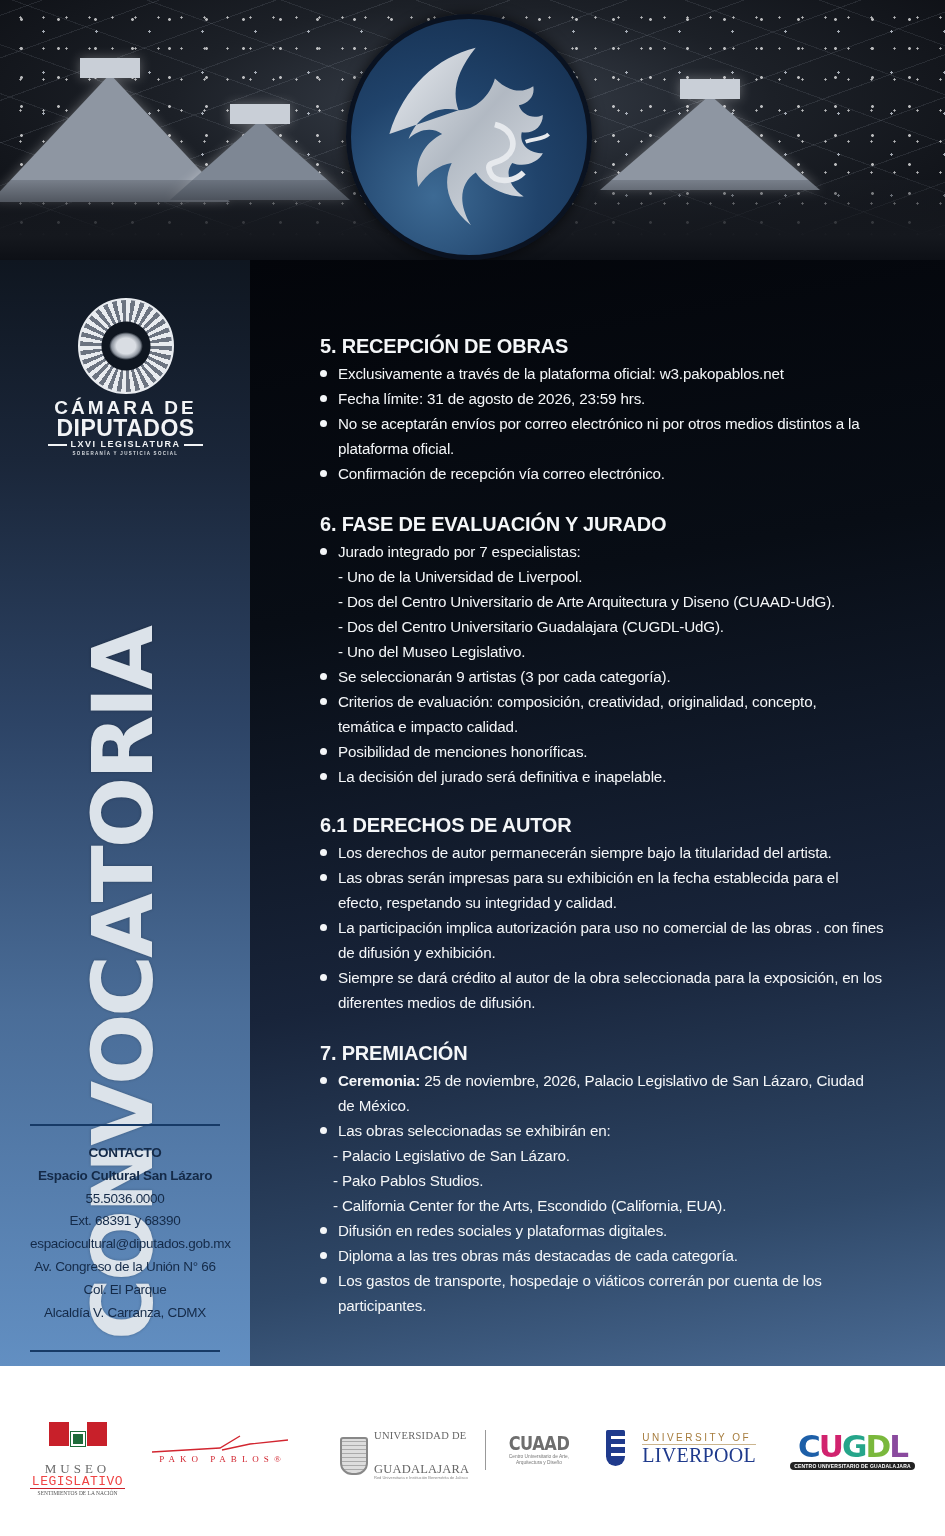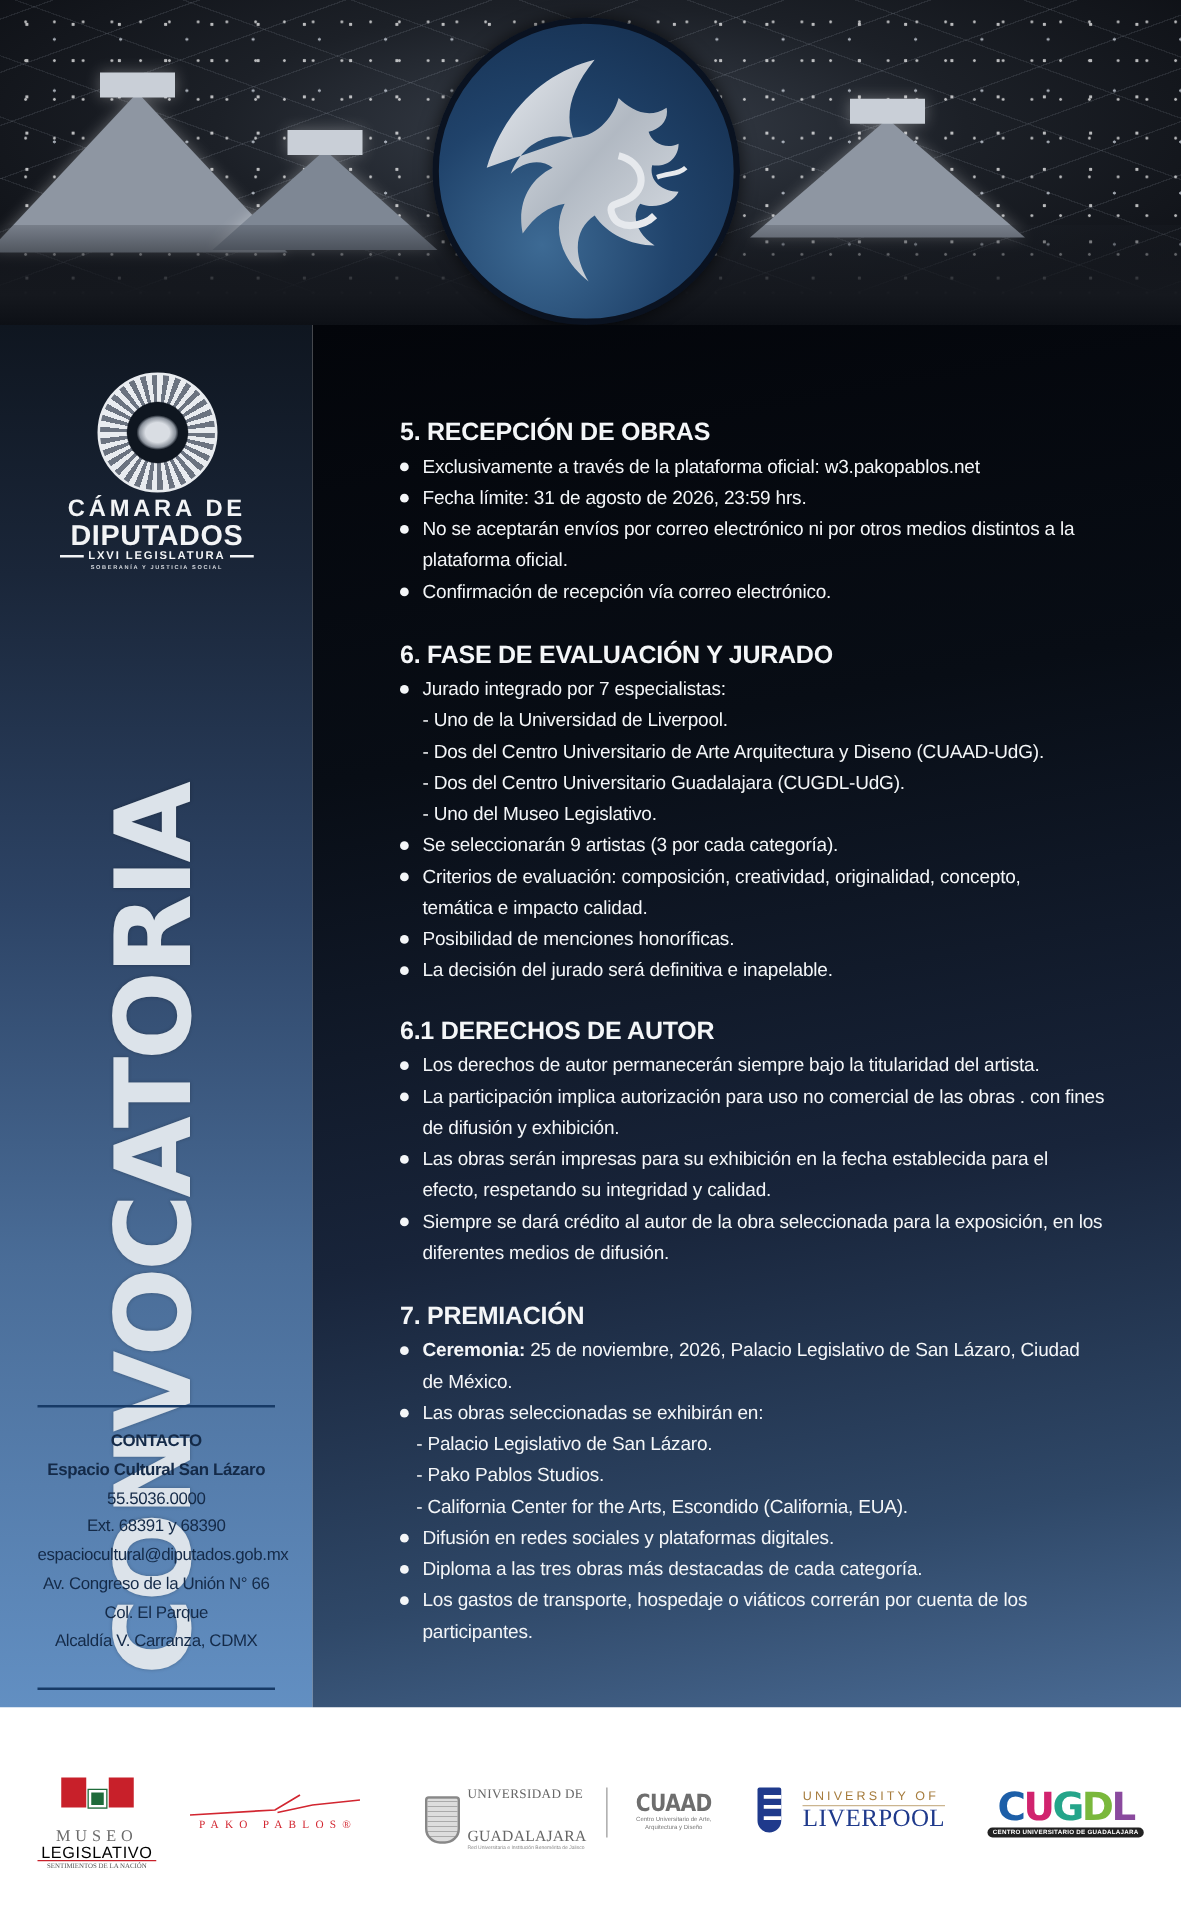--- a/index.html
+++ b/index.html
@@ -111,21 +111,21 @@
   .s6 { margin-bottom: 22px; }
 
   
   .footer { position: absolute; left: 0; top: 1366px; width: 945px; height: 170px; background: #ffffff; }
   .logo { position: absolute; }
   .museo { left: 30px; top: 56px; width: 95px; text-align: center; }
   .museo .icon { display: flex; justify-content: center; gap: 2px; height: 24px; align-items: flex-end; }
   .museo .icon .r { width: 20px; height: 24px; background: #c8202a; }
   .museo .icon .g { width: 14px; height: 14px; background: #1e6b3a; border: 2px solid #fff; outline: 1px solid #1e6b3a; }
   .museo .t1 { font-family: "Liberation Serif", serif; color: #6b6b6b; font-size: 13px; letter-spacing: 4px; line-height: 13px; margin-top: 16px; }
-  .museo .t2 { font-family: Liberation Sans, sans-serif; color: #000000; font-size: 13px; letter-spacing: 0.5px; line-height: 13px; }
+  .museo .t2 { font-family: Liberation Mono, monospace; color: #ef4444; font-size: 13px; letter-spacing: 0.5px; line-height: 13px; }
   .museo .t3 { font-family: "Liberation Serif", serif; color: #555; font-size: 5.5px; line-height: 8px; border-top: 1px solid #c8202a; }
 
   .pako { left: 150px; top: 66px; width: 145px; text-align: center; }
   .pako svg { width: 140px; height: 22px; display: block; }
   .pako .t { color: #d22630; font-family: "Liberation Serif", serif; font-size: 9px; letter-spacing: 5px; line-height: 10px; }
 
   .udg { left: 340px; top: 64px; width: 135px; display: flex; gap: 6px; align-items: center; }
   .udg .crest { width: 28px; height: 38px; border: 2px solid #888; border-radius: 3px 3px 12px 12px; background: repeating-linear-gradient(0deg, #ddd 0 3px, #aaa 3px 4px); }
   .udg .t1 { font-family: "Liberation Serif", serif; color: #666; font-size: 10.5px; line-height: 11px; letter-spacing: 0.3px; }
   .udg .t2 { font-family: "Liberation Serif", serif; color: #666; font-size: 12.5px; line-height: 12px; letter-spacing: 0.2px; margin-top: 22px; }
@@ -227,22 +227,22 @@
       <div class="item sub">- Uno del Museo Legislativo.</div>
       <div class="item"><span class="bullet"></span><span>Se seleccionarán 9 artistas (3 por cada categoría).</span></div>
       <div class="item" style="width:555px"><span class="bullet"></span><span>Criterios de evaluación: composición, creatividad, originalidad, concepto, temática e impacto calidad.</span></div>
       <div class="item"><span class="bullet"></span><span>Posibilidad de menciones honoríficas.</span></div>
       <div class="item"><span class="bullet"></span><span>La decisión del jurado será definitiva e inapelable.</span></div>
     </section>
 
     <section class="section">
       <h2 class="sec-title">6.1 DERECHOS DE AUTOR</h2>
       <div class="item" style="white-space:nowrap"><span class="bullet"></span><span>Los derechos de autor permanecerán siempre bajo la titularidad del artista.</span></div>
+      <div class="item" style="width:565px"><span class="bullet"></span><span>Las obras serán impresas para su exhibición en la fecha establecida para el efecto, respetando su integridad y calidad.</span></div>
       <div class="item" style="width:565px"><span class="bullet"></span><span>La participación implica autorización para uso no comercial de las obras . con fines de difusión y exhibición.</span></div>
-      <div class="item" style="width:565px"><span class="bullet"></span><span>Las obras serán impresas para su exhibición en la fecha establecida para el efecto, respetando su integridad y calidad.</span></div>
       <div class="item" style="width:580px"><span class="bullet"></span><span>Siempre se dará crédito al autor de la obra seleccionada para la exposición, en los diferentes medios de difusión.</span></div>
     </section>
 
     <section class="section">
       <h2 class="sec-title">7. PREMIACIÓN</h2>
       <div class="item" style="width:560px"><span class="bullet"></span><strong>Ceremonia:</strong><span> 25 de noviembre, 2026, Palacio Legislativo de San Lázaro, Ciudad de México.</span></div>
       <div class="item"><span class="bullet"></span><span>Las obras seleccionadas se exhibirán en:</span></div>
       <div class="item sub2">- Palacio Legislativo de San Lázaro.</div>
       <div class="item sub2">- Pako Pablos Studios.</div>
       <div class="item sub2">- California Center for the Arts, Escondido (California, EUA).</div>

